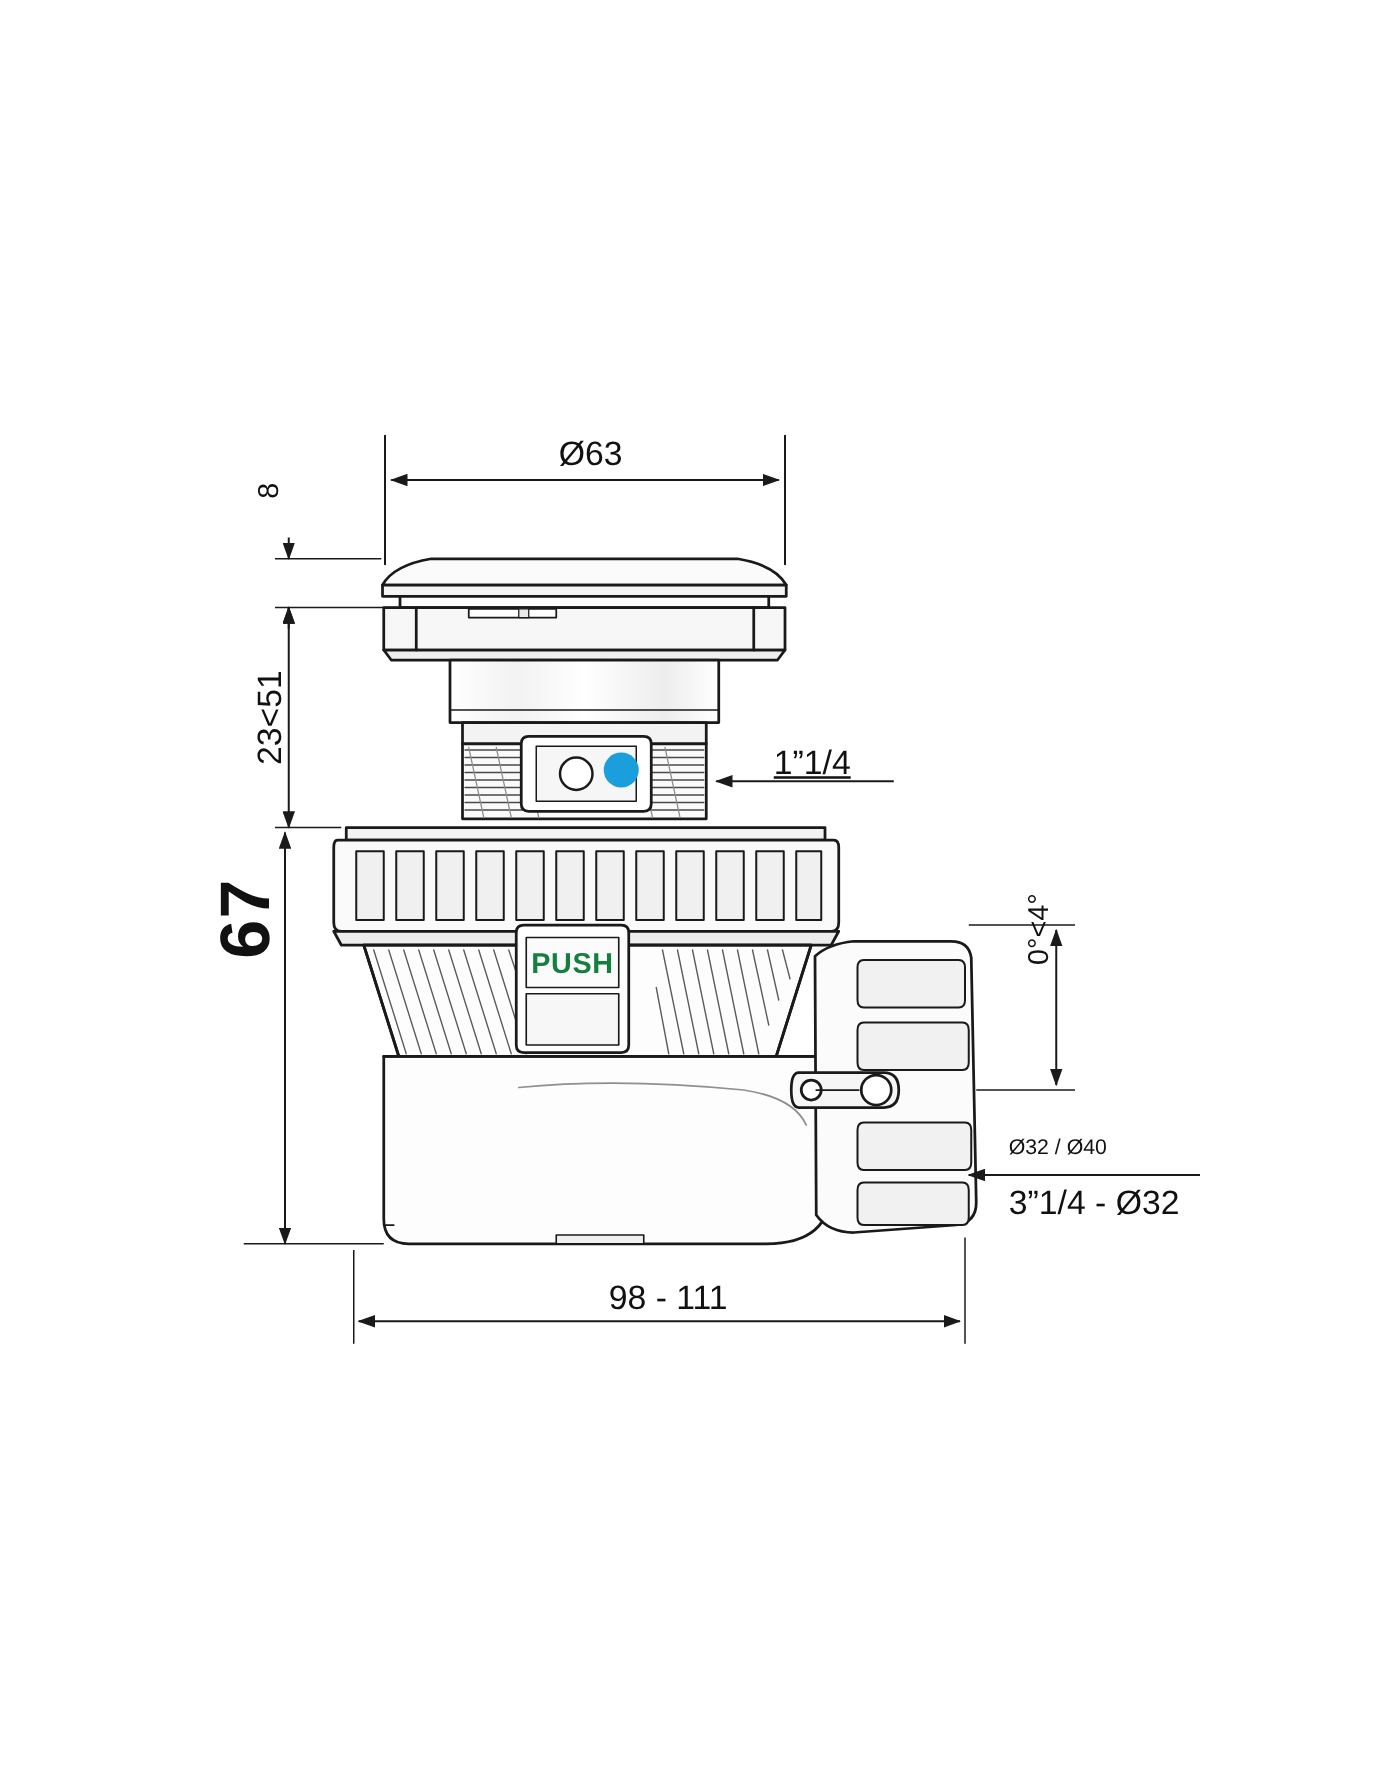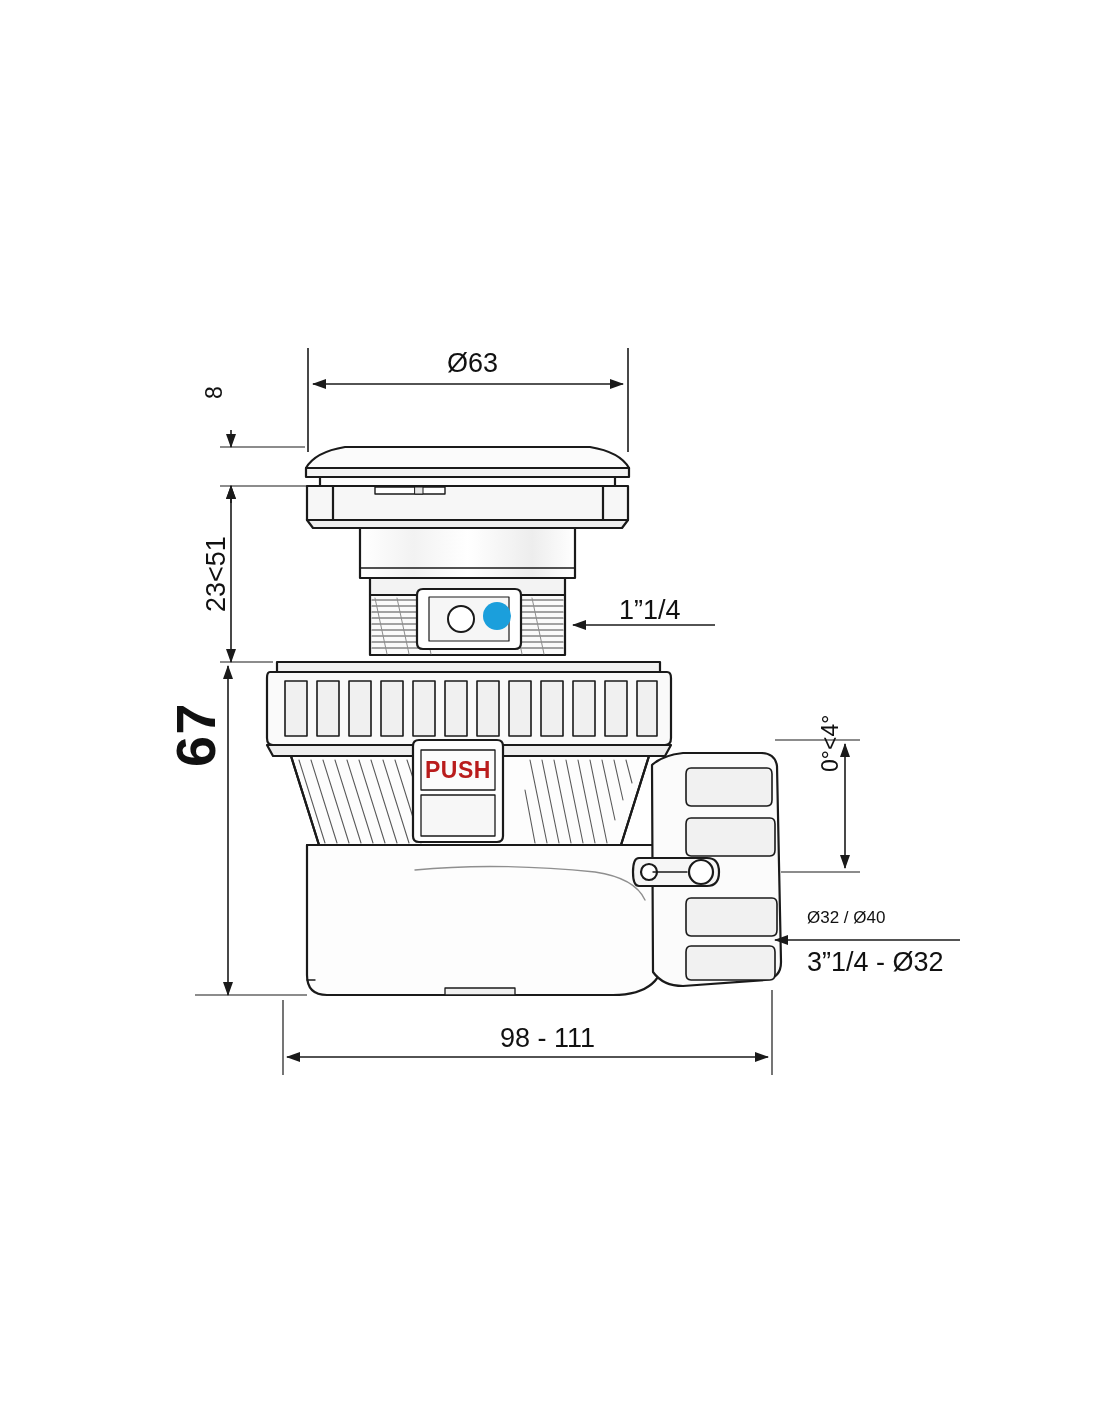--- a/index.html
+++ b/index.html
@@ -31,26 +31,26 @@
   .lbl {
     position: absolute;
     white-space: nowrap;
     font-family: "Liberation Sans", sans-serif;
     color: #111111;
   }
   .lbl-d63   { left: 432px; top: 348px; font-size: 27px; }
   .lbl-8     { left: 186px; top: 399px; font-size: 23px; transform: rotate(-90deg); transform-origin: left top; }
   .lbl-2351  { left: 186px; top: 612px; font-size: 27px; transform: rotate(-90deg); transform-origin: left top; }
   .lbl-67    { left: 148px; top: 767px; font-size: 56px; font-weight: bold; transform: rotate(-90deg); transform-origin: left top; letter-spacing: 1px; }
-  .lbl-114   { left: 604px; top: 595px; font-size: 27px; }
+  .lbl-114   { left: 604px; top: 595px; font-size: 27px; text-decoration: underline; }
   .lbl-ang   { left: 802px; top: 772px; font-size: 23px; transform: rotate(-90deg); transform-origin: left top; }
   .lbl-d3240 { left: 792px; top: 908px; font-size: 17px; }
   .lbl-1143  { left: 792px; top: 947px; font-size: 27px; }
-  .lbl-98111 { left: 485px; top: 1023px; font-size: 27px; }
-  .lbl-push  { left: 410px; top: 757px; font-size: 23px; font-weight: bold; letter-spacing: 0.5px; color: #b91c1c; }
+  .lbl-98111 { left: 472px; top: 1023px; font-size: 27px; }
+  .lbl-push  { left: 410px; top: 757px; font-size: 23px; font-weight: bold; letter-spacing: 0.5px; color: #15803d; }
 </style>
 </head>
 <body>
 
 <div id="stage">
 
   <svg class="drawing" viewBox="0 0 1100 1422">
     <defs>
       <marker id="arrEnd" markerWidth="14" markerHeight="10" refX="13" refY="5" orient="auto" markerUnits="userSpaceOnUse">
         <path d="M0,0 L14,5 L0,10 z" fill="#1a1a1a"></path>

